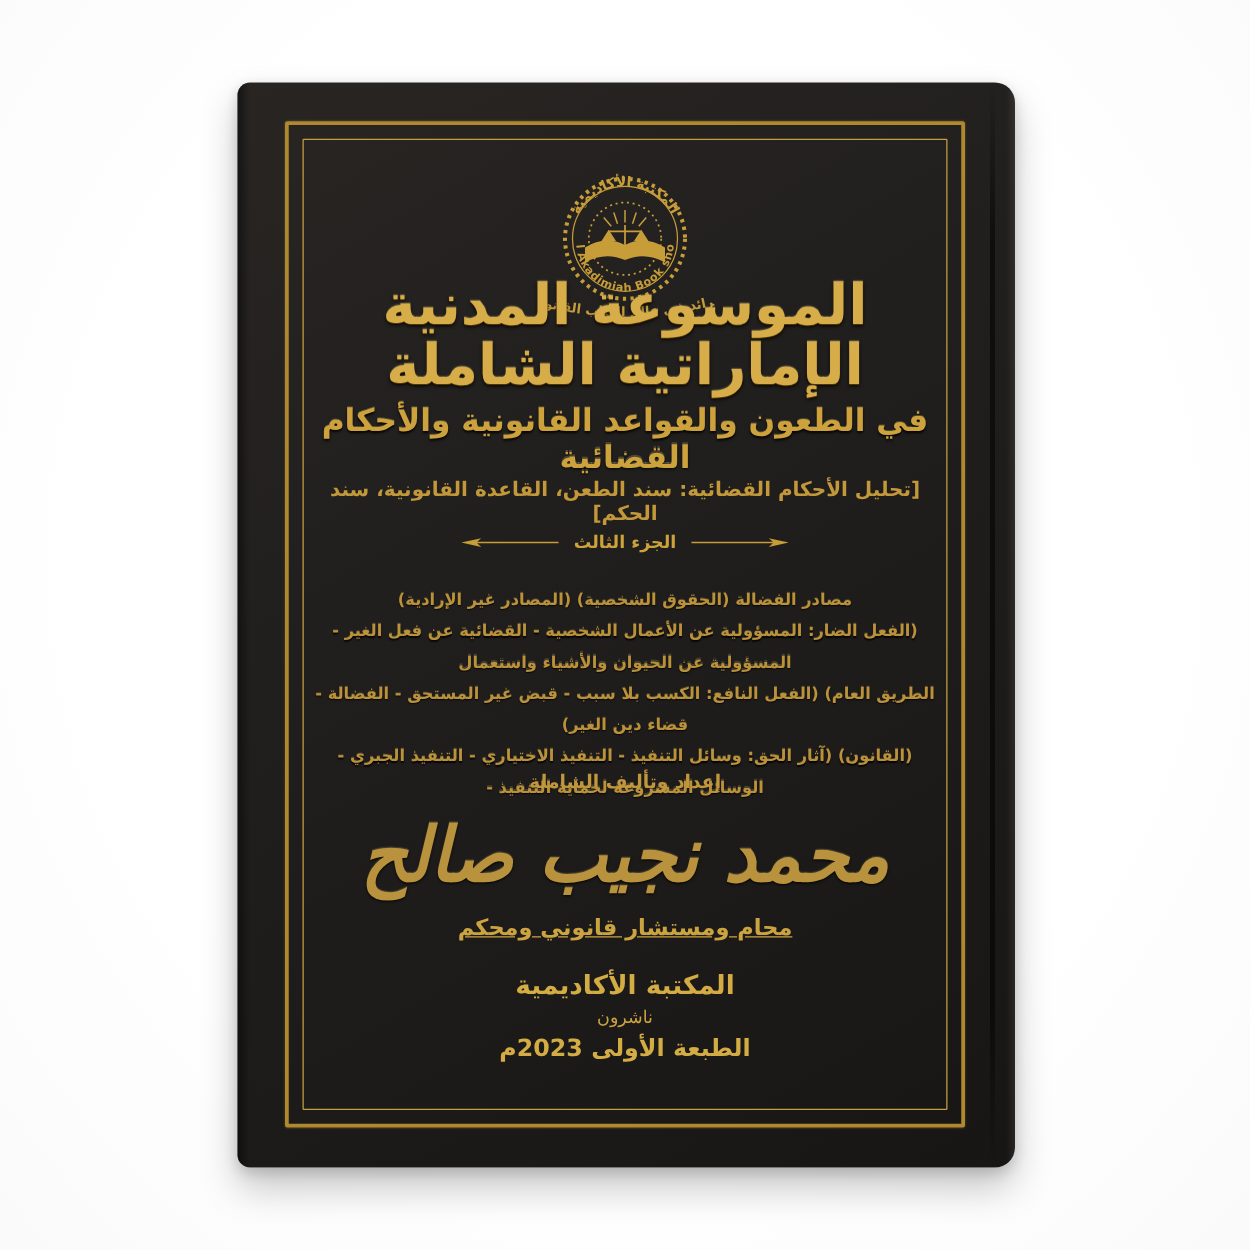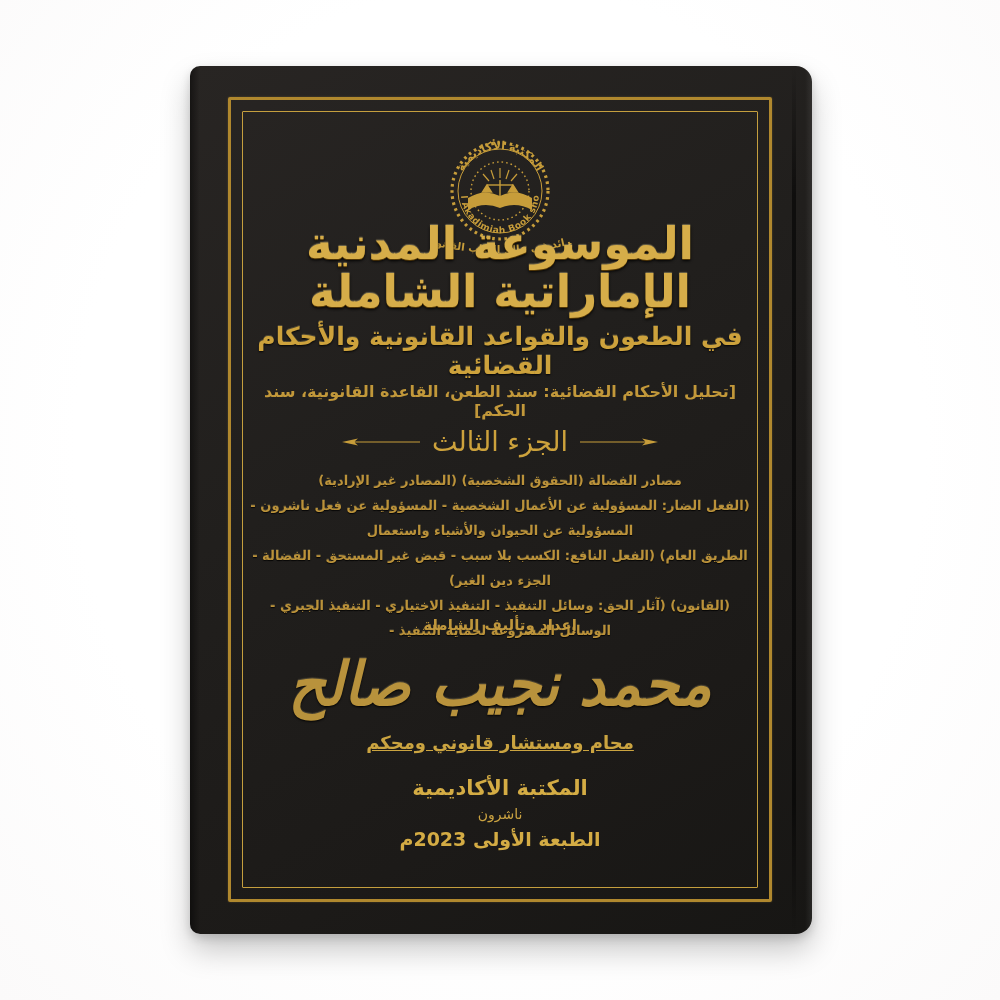--- a/index.html
+++ b/index.html
@@ -54,21 +54,21 @@
     text-shadow:0 1px 0 rgba(90,60,5,.9),0 2px 3px rgba(0,0,0,.9),0 -1px 1px rgba(255,232,160,.35);
   }
   .subtitle{
     top:222px;font-size:25px;font-weight:bold;color:#cda23c;
     text-shadow:0 1px 2px rgba(0,0,0,.85),0 -1px 0 rgba(255,230,150,.22);
   }
   .bracket-line{top:282px;font-size:16px;font-weight:bold;color:#c2983a;}
   .part-row{
     top:326px;display:flex;align-items:center;justify-content:center;gap:12px;
   }
-  .part-label{font-size:27px;font-weight:normal;color:#cda23c;text-align:center;}
+  .part-label{font-size:14px;font-weight:bold;color:#cda23c;text-align:center;}
   .contents-list{top:368px;font-size:13px;line-height:25px;color:#bb923a;font-weight:bold;}
   .prepared{top:516px;font-size:15px;font-weight:bold;color:#c0973c;}
   .author{
     top:540px;font-size:58px;line-height:88px;font-weight:bold;font-style:italic;
     color:#b8923c;transform:scaleY(1.04);
     text-shadow:0 1px 2px rgba(0,0,0,.9),0 -1px 1px rgba(250,225,150,.25);
   }
   .author-title{top:632px;font-size:18px;font-weight:bold;color:#cba440;text-decoration:underline;}
   .publisher{top:676px;font-size:21px;font-weight:bold;color:#d4ac44;}
   .publisher-role{top:706px;font-size:14px;color:#caa241;text-align:center;}
@@ -143,22 +143,22 @@
             <path d="M78 6 L62 2.5 L66 6 L62 9.5 Z M66 5.4 H0 V6.6 H66 Z" fill="#c79d3a"></path>
           </svg>
           <span class="part-label">الجزء الثالث</span>
           <svg class="ornament" width="78" height="12" viewBox="0 0 78 12">
             <path d="M0 6 L16 2.5 L12 6 L16 9.5 Z M12 5.4 H78 V6.6 H12 Z" fill="#c79d3a"></path>
           </svg>
         </div>
 
         <div class="block contents-list gold-emboss">
           <div>مصادر الفضالة (الحقوق الشخصية) (المصادر غير الإرادية)</div>
-          <div>(الفعل الضار: المسؤولية عن الأعمال الشخصية - المسؤولية عن فعل ناشرون - المسؤولية عن الحيوان والأشياء واستعمال</div>
-          <div>الطريق العام) (الفعل النافع: الكسب بلا سبب - قبض غير المستحق - الفضالة - الجزء دين الغير)</div>
+          <div>(الفعل الضار: المسؤولية عن الأعمال الشخصية - القضائية عن فعل الغير - المسؤولية عن الحيوان والأشياء واستعمال</div>
+          <div>الطريق العام) (الفعل النافع: الكسب بلا سبب - قبض غير المستحق - الفضالة - قضاء دين الغير)</div>
           <div>(القانون) (آثار الحق: وسائل التنفيذ - التنفيذ الاختياري - التنفيذ الجبري - الوسائل المشروعة لحماية التنفيذ -</div>
         </div>
 
         <div class="block prepared">إعداد وتأليف الشاملة</div>
         <div class="block author">محمد نجيب صالح</div>
         <div class="block author-title">محام ومستشار قانوني ومحكم</div>
 
         <div class="block publisher">المكتبة الأكاديمية</div>
         <div class="block publisher-role">ناشرون</div>
         <div class="block edition">الطبعة الأولى 2023م</div>

